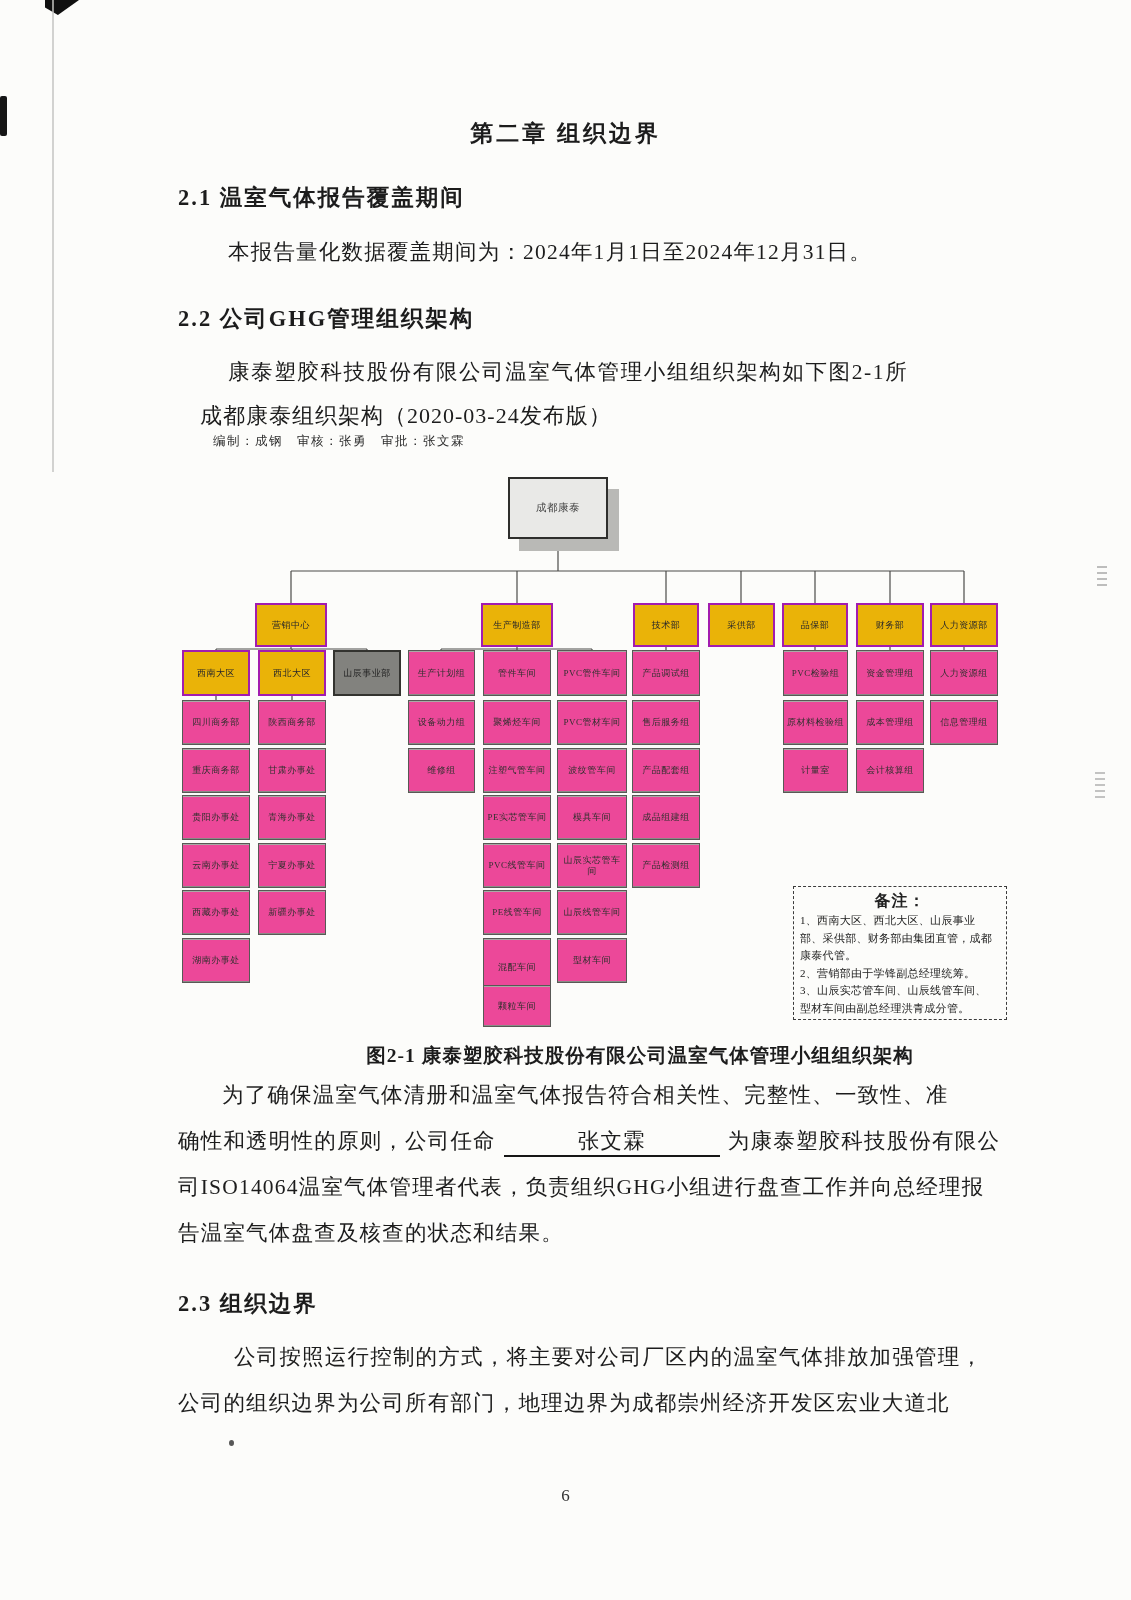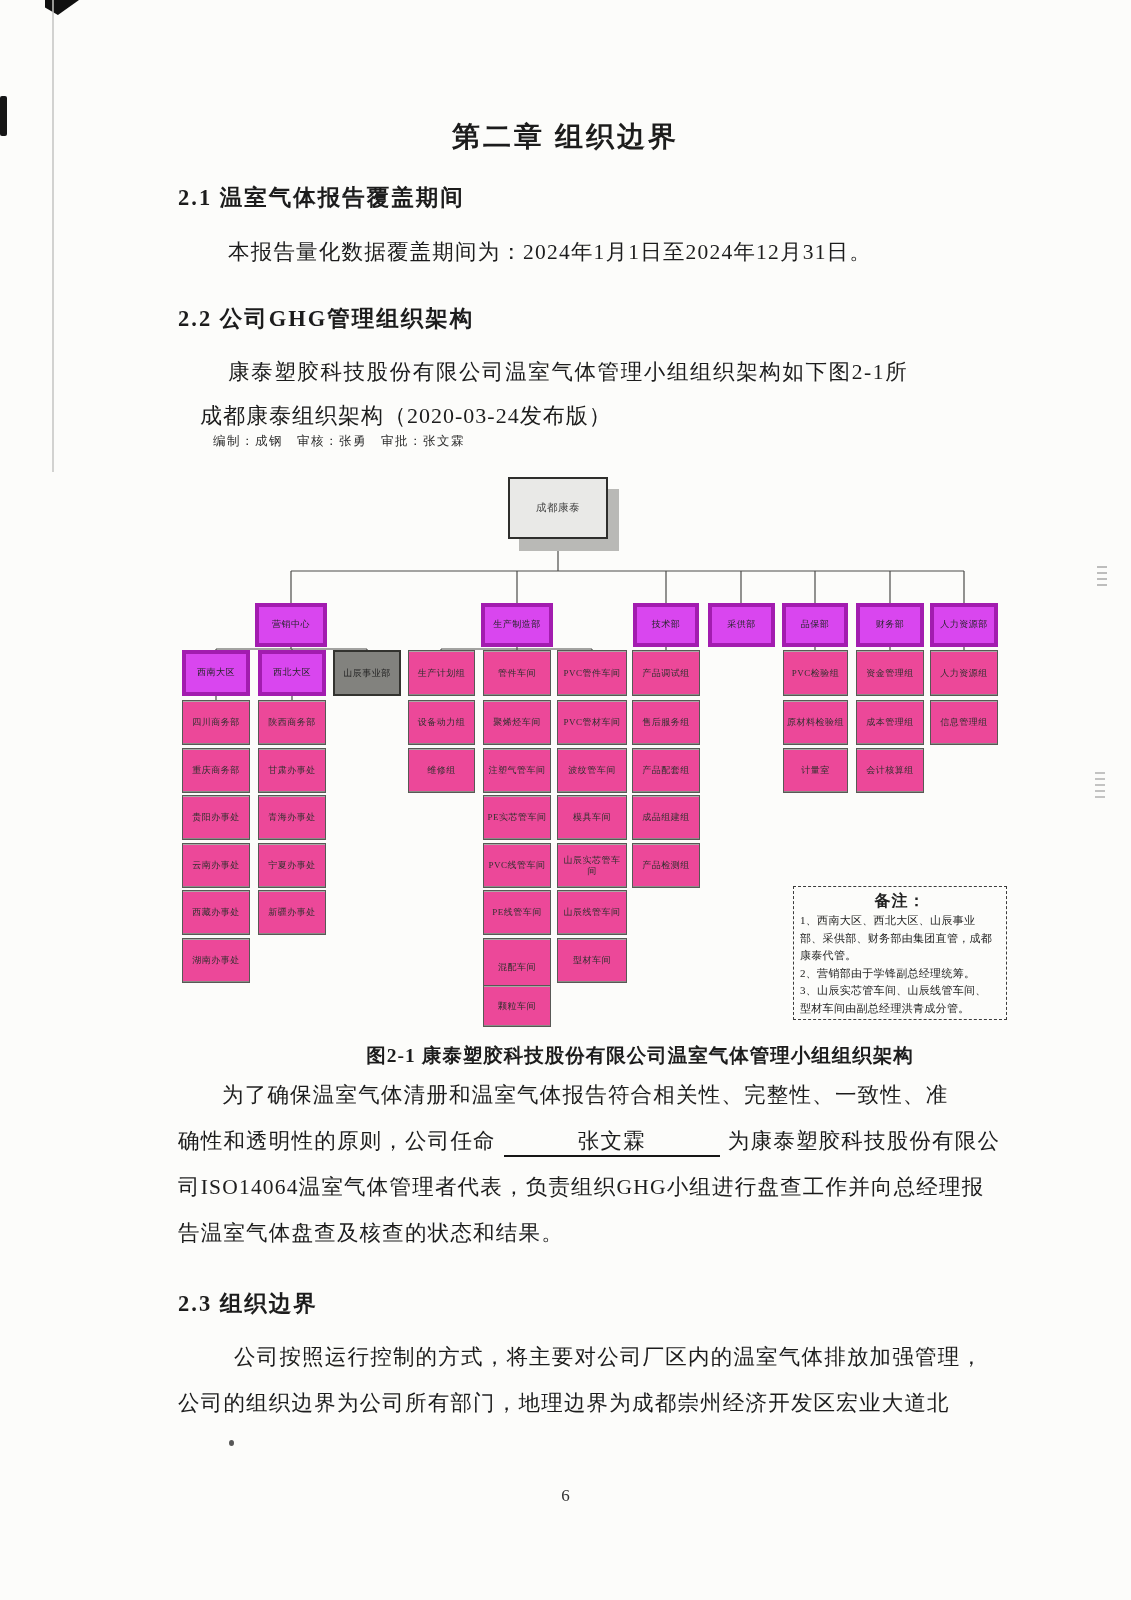--- a/index.html
+++ b/index.html
@@ -1,19 +1,19 @@
 <!DOCTYPE html>
 <html><head>
 <meta charset="utf-8">
 <style>
   html,body{margin:0;padding:0;background:#e8e8e8;}
   .page{position:relative;width:1131px;height:1600px;margin:0 auto;background:#fcfcfa;
         font-family:"Liberation Serif","DejaVu Serif",serif;color:#1c1c1c;overflow:hidden;}
   .abs{position:absolute;white-space:nowrap;}
-  .chapter{left:0;right:0;top:118px;text-align:center;font-size:28px;font-weight:bold;letter-spacing:3px;}
+  .chapter{left:0;right:0;top:118px;text-align:center;font-size:23px;font-weight:bold;letter-spacing:3px;}
   .h2{font-size:22.5px;font-weight:bold;letter-spacing:2px;}
   .h21{left:178px;top:182px;}
   .h22{left:178px;top:303px;}
   .h23{left:178px;top:1288px;}
   .body{font-size:21.5px;letter-spacing:1.2px;}
   .p21{left:228px;top:237px;}
   .p22{left:228px;top:357px;letter-spacing:1.6px;}
   .ct{left:200px;top:401px;font-size:22px;letter-spacing:1px;}
   .cm{left:213px;top:433px;font-size:12.5px;letter-spacing:1.5px;color:#2e2e2e;}
   .caption{left:190px;top:1042px;width:900px;text-align:center;font-size:19.5px;font-weight:bold;letter-spacing:1px;white-space:nowrap;position:absolute;}
@@ -26,21 +26,21 @@
   .blank{display:inline-block;min-width:196px;text-align:center;border-bottom:2px solid #161616;padding:0 10px;margin:0 8px;}
   .pageno{left:0;right:0;top:1486px;text-align:center;font-size:17px;color:#333;}
   .dot{left:229px;top:1440px;width:5px;height:6px;background:#3a3a3a;border-radius:50%;opacity:.85;}
 
   
   #org-lines{position:absolute;left:0;top:0;}
   .orgbox{position:absolute;box-sizing:border-box;display:flex;align-items:center;justify-content:center;
           text-align:center;font-size:9px;line-height:1.15;padding:1px 2px;color:#30302e;
           filter:blur(0.45px);letter-spacing:0.5px;}
   .orgbox.root{background:#e9e9e7;border:2px solid #2e2e2c;box-shadow:11px 12px 0 0 #b9b9b6;font-size:10.5px;color:#444;}
-  .orgbox.dark{background:#d946ef;border:4px solid #a21caf;color:#26262a;font-family:Liberation Mono, monospace;}
+  .orgbox.dark{background:#eab308;border:2px solid #a21caf;color:#26262a;}
   .orgbox.darkest{background:#82827e;border:2px solid #33332f;color:#222;}
   .orgbox.light{background:#ec4899;border:1.5px solid #585855;box-shadow:inset 0 1px 0 #a9a9a6, inset 0 -1px 0 #8a8a86;}
 
   
   .notes{position:absolute;left:793px;top:886px;width:214px;height:134px;border:1.5px dashed #3b3b3b;
          background:#fcfcfa;box-sizing:border-box;padding:4px 6px 2px 6px;}
   .notes-title{text-align:center;font-size:16px;font-weight:bold;letter-spacing:1px;color:#222;}
   .note-line{font-size:11px;line-height:17.5px;letter-spacing:0.3px;color:#222;white-space:nowrap;overflow:hidden;}
 
   

